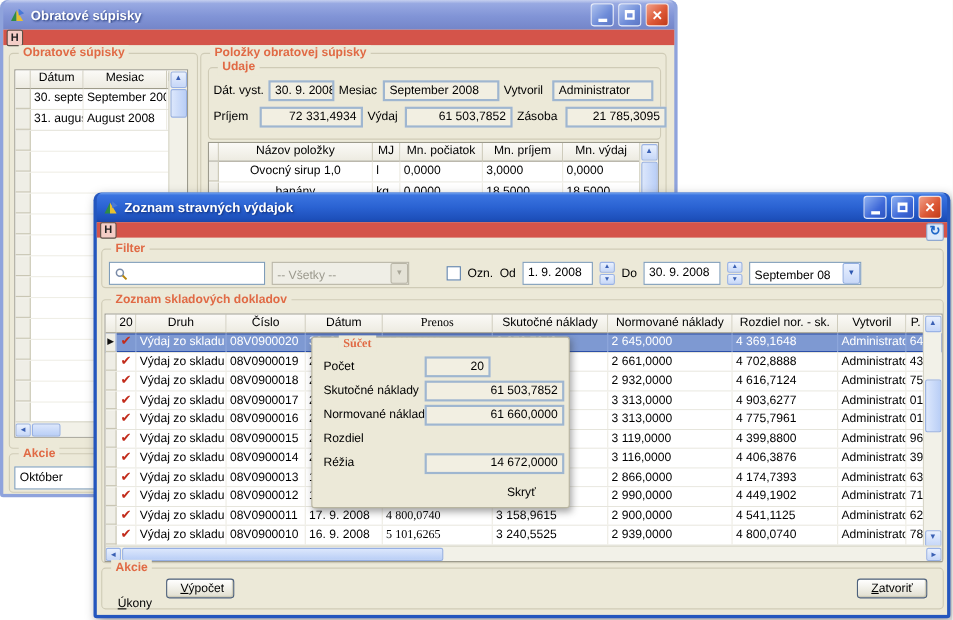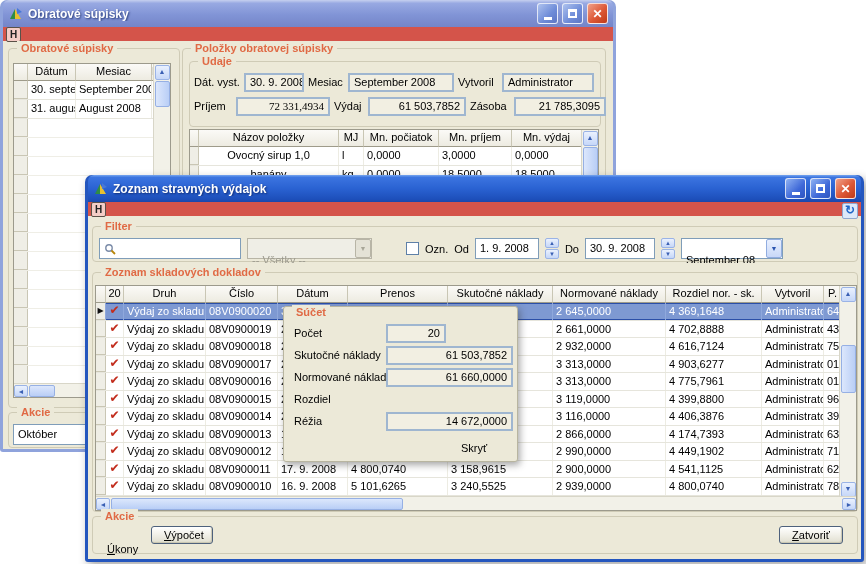--- a/index.html
+++ b/index.html
@@ -56,21 +56,21 @@
   .grid-row.selected .cell { color:#FFF; border-right-color:#8FA8DC; }
   .grid-row.selected .c-sel { background:#EFEEE6; color:#111; }
   .chk { color:#C22C1C; font-size:12px; line-height:15px; display:block; text-align:center; }
   .filler-row { display:flex; border-bottom:1px solid #EFEEE6; }
   .bgrid .filler-row { height:19px; }
   .fgrid .filler-row { height:4px; }
   .filler-row .c-sel { height:100%; }
 
   
   .f-sel{width:10px;} .f-chk{width:18px;} .f-druh{width:82px;} .f-cislo{width:72px;} .f-datum{width:70px;}
-  .f-prenos{width:100px;} .f-skut{width:105px;} .f-norm{width:113px;} .f-rozd{width:96px;}
+  .f-prenos{width:100px;font-family:Liberation Serif, serif;} .f-skut{width:105px;} .f-norm{width:113px;} .f-rozd{width:96px;}
   .f-vytv{width:62px;} .f-p{width:17px; border-right:none;}
   
   .b-sel{width:14px;} .b-datum{width:48px;} .b-mesiac{width:76px;} .b-p{width:7px; border-right:none;}
   
   .i-sel{width:9px;} .i-nazov{width:140px;text-align:center;} .i-mj{width:25px;} .i-poc{width:75px;} .i-prij{width:73px;}
   .i-vyd{width:70px;} .i-x{width:5px; border-right:none;}
 
   
   .sb-btn { background:linear-gradient(180deg,#EAF1FE,#C6D7F8); border:1px solid #9AB3E6; border-radius:2px;
             color:#3A60B4; font-size:7px; line-height:12px; text-align:center; flex:none; }
@@ -85,21 +85,21 @@
   .sb-thumb-h { height:12px; border-radius:2px; background:linear-gradient(180deg,#DCE7FC,#B9CEF6);
                 border:1px solid #96B0E4; flex:none; }
 
   
   .rfield { position:absolute; border:2px solid #9FB6D0; background:#F2EFE2; font-size:11px;
             line-height:15px; padding:0 4px; overflow:hidden; white-space:nowrap; height:19px; }
   .rfield.num { text-align:right; }
   .tfield { border:1px solid #7F9DB9; background:#FFF; font-size:11px; height:21px; line-height:19px;
             padding:0 4px; overflow:hidden; white-space:nowrap; }
   .combo { display:flex; border:1px solid #7F9DB9; background:#FFF; height:21px; align-items:stretch; }
-  .combo .cb-text { flex:1; font-size:11px; line-height:19px; padding:12px 4px; overflow:hidden; white-space:nowrap; }
+  .combo .cb-text { flex:1; font-size:11px; line-height:19px; padding:3px 4px; overflow:hidden; white-space:nowrap; }
   .combo-btn { width:16px; background:linear-gradient(180deg,#E9F0FE,#C8D8F8); border:1px solid #91ADE0;
                border-radius:2px; color:#2C56B0; font-size:7px; display:flex; align-items:center; justify-content:center; }
   .combo.disabled { border-color:#B8B5A6; background:#EFEEE6; }
   .combo.disabled .cb-text { color:#9C9A8E; }
   .combo.disabled .combo-btn { background:#E4E2D6; border-color:#B8B5A6; color:#A8A698; }
   .spin { display:flex; flex-direction:column; width:14px; height:21px; gap:1px; }
   .spin .sb-btn { flex:1; font-size:6px; line-height:8px; }
   .checkbox { width:13px; height:13px; background:#FFF; border:1px solid #5E80A8; flex:none; }
   .xp-btn { border:1px solid #4E617C; border-radius:3px; background:linear-gradient(180deg,#FFFFFF,#F2F1EA 45%,#E0DECF);
             font-size:11px; padding:2px 12px; box-shadow:inset -1px -1px 1px #C8C5B0; }
@@ -107,21 +107,21 @@
   .flat-btn { font-size:11px; }
 
   
   .filter-inner { display:flex; align-items:center; gap:6px; padding:11px 6px 0 6px; }
   .search-box { display:flex; align-items:center; width:142px; gap:3px; }
   .lbl { font-size:11px; white-space:nowrap; }
 
   
   .popup { position:absolute; left:195px; top:104px; width:235px; height:156px; background:#ECE9D8;
            border:1px solid #B8B5A0; border-radius:3px; box-shadow:2px 3px 7px rgba(60,60,60,.45); z-index:6; }
-  .popup .group-label { top:-2px; left:8px; }
+  .popup .group-label { top:-2px; left:24px;font-family:Liberation Serif, serif; }
   .popup-row { position:relative; height:22px; }
   .popup-row .plbl { position:absolute; left:10px; top:4px; font-size:11px; white-space:nowrap; }
   .popup-row .rfield { left:102px; top:1px; width:127px; text-align:right; }
   .popup-row.narrow .rfield { width:60px; }
   .skryt { position:absolute; right:30px; bottom:7px; font-size:11px; }
 
   
   .ud-row { display:flex; align-items:center; gap:4px; padding:0 4px; height:24px; }
   .ud-lbl { font-size:11px; white-space:nowrap; flex:none; }
   .ud-field { position:static; flex:none; }
@@ -246,21 +246,21 @@
           <div class="ud-row" style="margin-top:8px;">
             <span class="ud-lbl" style="width:46px;text-align:center;">Dát. vyst.</span>
             <span class="rfield ud-field" style="width:60px;">30. 9. 2008</span>
             <span class="ud-lbl" style="width:36px;">Mesiac</span>
             <span class="rfield ud-field" style="width:106px;">September 2008</span>
             <span class="ud-lbl" style="width:40px;">Vytvoril</span>
             <span class="rfield ud-field" style="width:92px;">Administrator</span>
           </div>
           <div class="ud-row">
             <span class="ud-lbl" style="width:38px;">Príjem</span>
-            <span class="rfield num ud-field" style="width:94px;font-family:Liberation Serif, serif;">72 331,4934</span>
+            <span class="rfield num ud-field" style="width:94px;">72 331,4934</span>
             <span class="ud-lbl" style="width:30px;">Výdaj</span>
             <span class="rfield num ud-field" style="width:98px;">61 503,7852</span>
             <span class="ud-lbl" style="width:40px;">Zásoba</span>
             <span class="rfield num ud-field" style="width:92px;">21 785,3095</span>
           </div>
         </div>
 
         <div class="grid igrid" style="left:6px; top:80px; width:410px; height:268px;">
           <div class="grid-header">
             <div class="gh-cell i-sel"></div>

